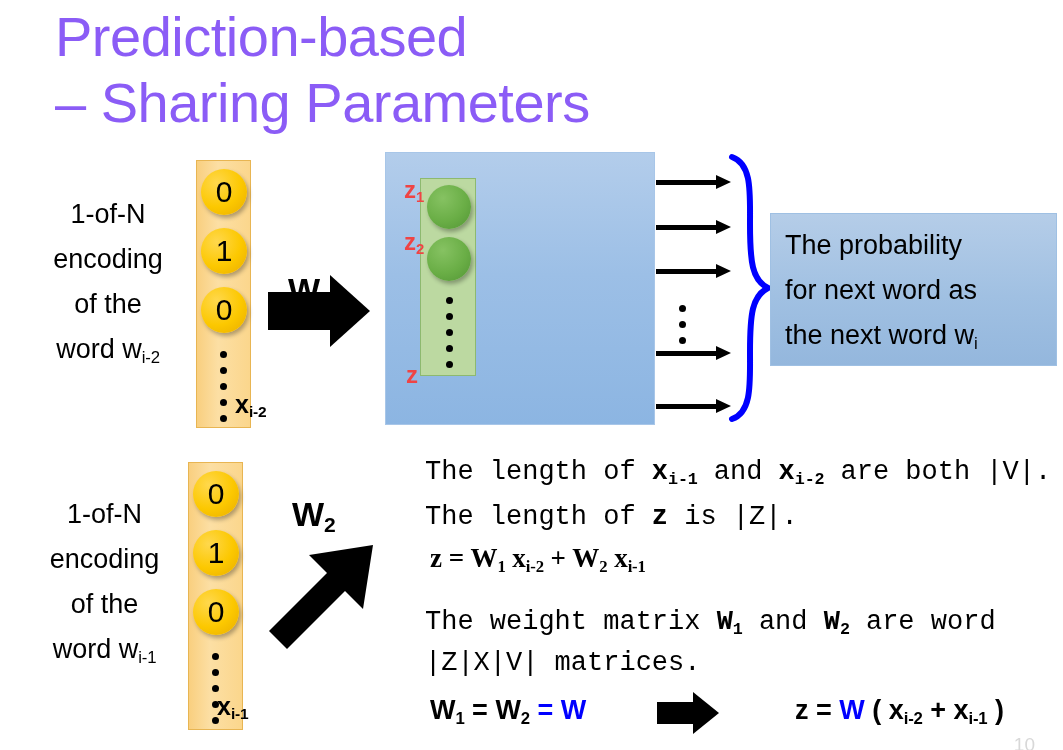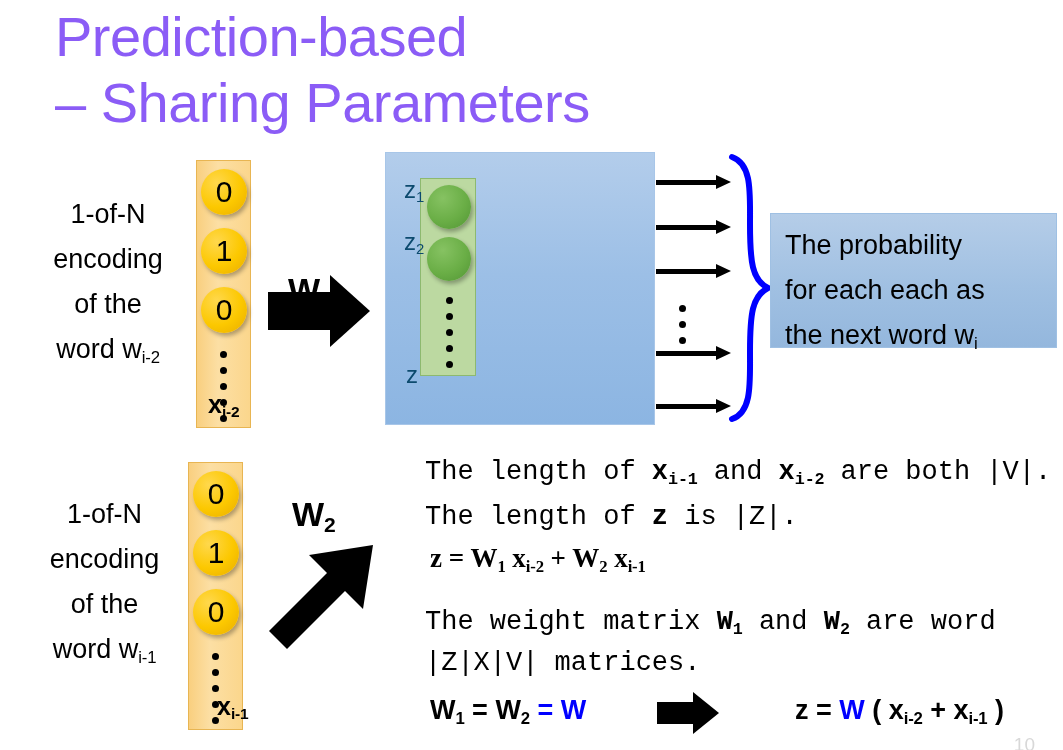--- a/index.html
+++ b/index.html
@@ -125,22 +125,22 @@
     position: absolute;
     width: 44px;
     height: 44px;
     border-radius: 50%;
     background: radial-gradient(circle at 36% 30%, #86c262 0%, #6aae46 55%, #529535 100%);
     box-shadow: 2px 3px 4px rgba(0,0,0,0.30);
   }
   .zlabel {
     position: absolute;
     font-size: 24px;
-    font-weight: normal;
-    color: #0c4a6e;
+    font-weight: bold;
+    color: #ef4444;
     white-space: nowrap;
     text-align: right;
   }
 
   
   .oarrow { position: absolute; height: 10px; }
   .oarrow .sh {
     position: absolute; left: 0; top: 3px;
     height: 5px; background: #000;
   }
@@ -154,21 +154,21 @@
 
   
   .brace { position: absolute; }
 
   
   .probbox {
     position: absolute;
     left: 770px;
     top: 213px;
     width: 287px;
-    height: 135px;
+    height: 153px;
     background: linear-gradient(to bottom, #b5cde8 0%, #a0c0e2 55%, #94b7dd 100%);
     border: 1px solid #9fc0e3;
     box-sizing: border-box;
     font-size: 27px;
     line-height: 45px;
     padding: 9px 0 4px 14px;
     color: #000;
   }
   .probbox .ln { display: block; white-space: nowrap; }
 
@@ -222,21 +222,21 @@
     <div class="node" style="left:4px; top:67px;">1</div>
     <div class="node" style="left:4px; top:126px;">0</div>
     <div class="vdots" style="left:23px; top:190px;">
       <i></i>
         <i></i>
         <i></i>
         <i></i>
         <i></i>
     </div>
   </div>
-  <div class="veclabel" style="left:208px; top:390px;">
+  <div class="veclabel" style="left:235px; top:390px;">
     <span>x</span><sub class="s">i-2</sub>
   </div>
 
   <div class="wlabel" style="left:288px; top:227px;margin-top:44px;">
     <span>W</span><sub class="s">1</sub>
   </div>
   <div>
     <div class="arrow-shaft" style="left:268px; top:292px; width:62px; height:38px;"></div>
     <div class="arrow-head" style="left:330px; top:275px;
          border-top:36px solid transparent; border-bottom:36px solid transparent; border-left:40px solid #000;"></div>
@@ -291,21 +291,21 @@
       <div class="hd" style="left:60px;"></div>
   </div>
 
   <svg class="brace" style="left:722px; top:152px;" width="52" height="272" viewBox="0 0 52 272">
     <path d="M10 5 C 30 12, 28 40, 28 72 C 28 110, 30 128, 46 136
              C 30 144, 28 162, 28 200 C 28 232, 30 260, 10 267" fill="none" stroke="#0000ff" stroke-width="6" stroke-linecap="round"></path>
   </svg>
 
   <div class="probbox">
     <span class="ln">The probability</span>
-    <span class="ln">for each each as</span>
+    <span class="ln">for next word as</span>
     <span class="ln"><span>the next word w</span><sub class="s">i</sub></span>
   </div>
 
   <div class="caption" style="left:22px; top:492px; width:165px;">
     <span class="ln">1-of-N</span>
     <span class="ln">encoding</span>
     <span class="ln">of the</span>
     <span class="ln"><span>word w</span><sub class="s">i-1</sub></span>
   </div>
 

